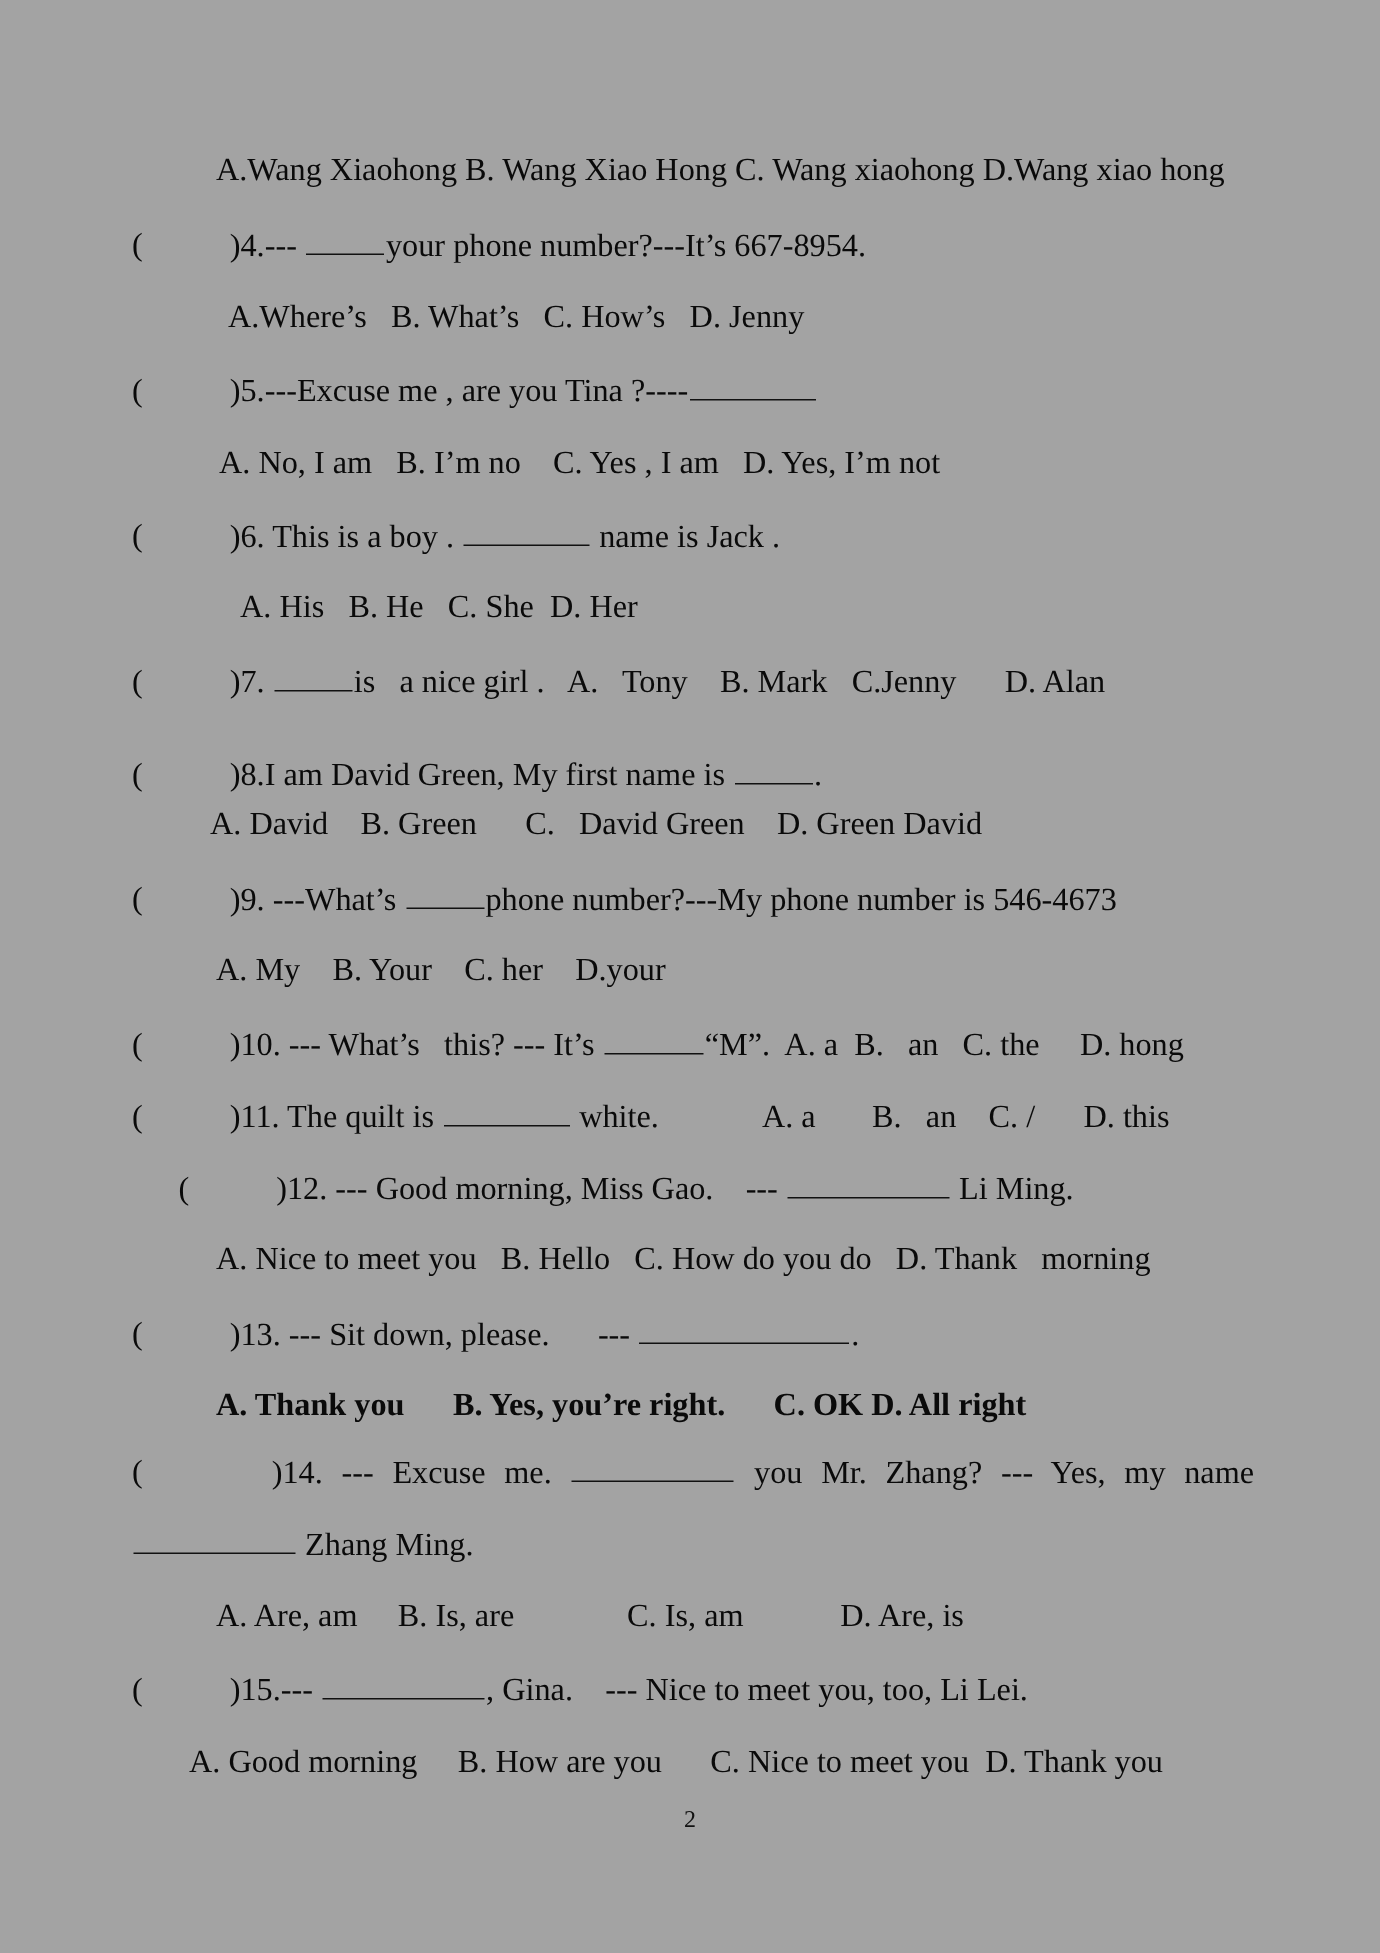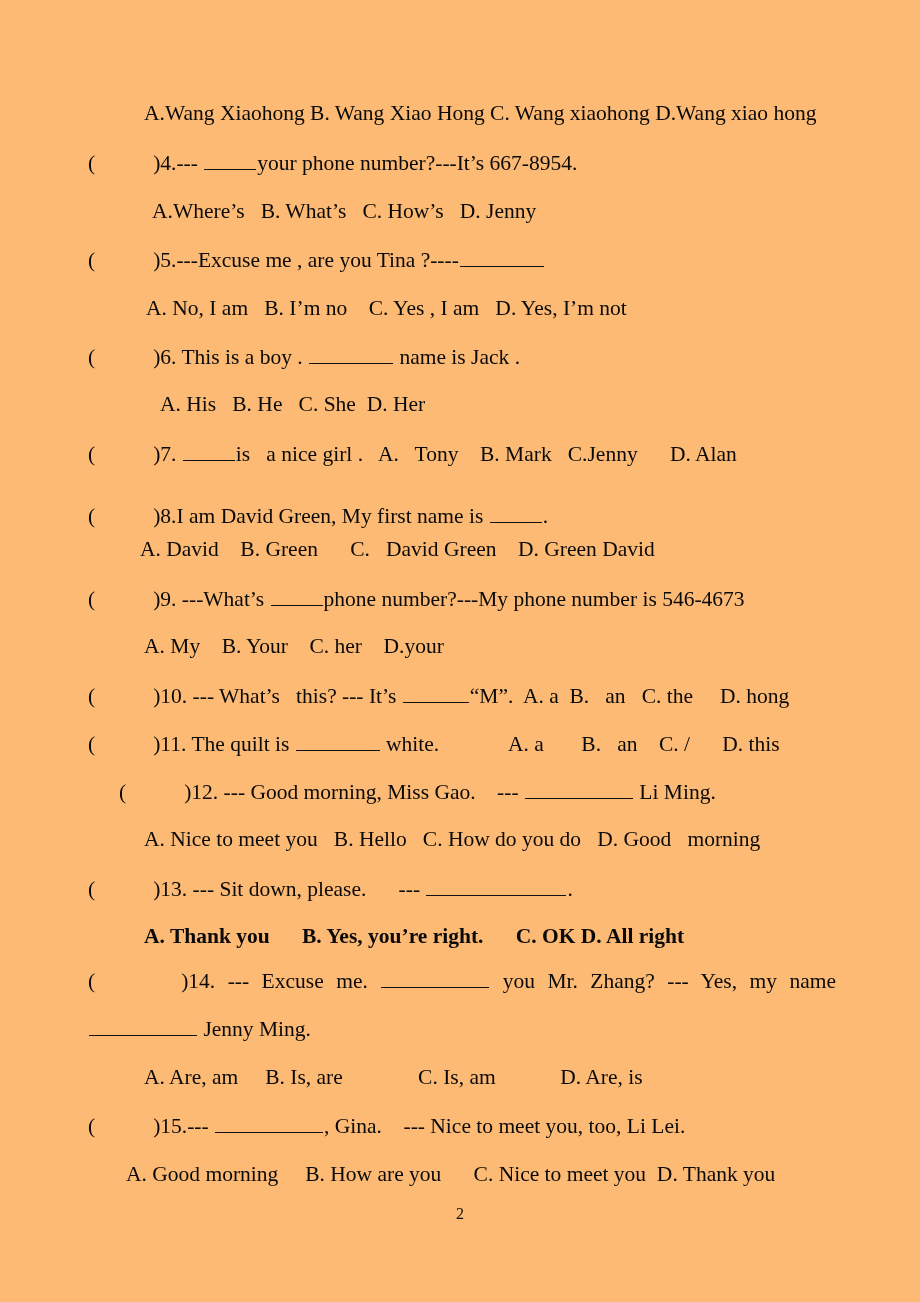--- a/index.html
+++ b/index.html
@@ -9,21 +9,21 @@
     background: #ffffff;
   }
   body {
     font-family: "Liberation Serif", "DejaVu Serif", serif;
     color: #000000;
   }
   #page {
     position: relative;
     width: 920px;
     height: 1302px;
-    background: #fdba74;
+    background: #a3a3a3;
     overflow: hidden;
   }
   .content {
     position: absolute;
     left: 0;
     top: 0;
     width: 920px;
   }
   
   .line {
@@ -87,27 +87,27 @@
     <div class="line" style="left:140px; top:536px;text-align:center;">A. David    B. Green      C.   David Green    D. Green David</div>
 
     <div class="line" style="left:88px; top:585px;"><span class="paren-open">(</span><span class="gap-choice"></span><span>)9. ---What’s </span><span class="blank b-sm"></span><span>phone number?---My phone number is 546-4673</span></div>
     <div class="line" style="left:144px; top:633px;">A. My    B. Your    C. her    D.your</div>
 
     <div class="line" style="left:88px; top:682px;"><span class="paren-open">(</span><span class="gap-choice"></span><span>)10. --- What’s   this? --- It’s </span><span class="blank b-md"></span><span>“M”.  A. a  B.   an   C. the     D. hong</span></div>
 
     <div class="line" style="left:88px; top:730px;"><span class="paren-open">(</span><span class="gap-choice"></span><span>)11. The quilt is </span><span class="blank b-lg"></span><span> white.             A. a       B.   an    C. /      D. this</span></div>
 
     <div class="line" style="left:88px; top:778px;margin-left:31px;"><span class="paren-open">(</span><span class="gap-choice"></span><span>)12. --- Good morning, Miss Gao.    --- </span><span class="blank b-xl"></span><span> Li Ming.</span></div>
-    <div class="line" style="left:144px; top:826px;">A. Nice to meet you   B. Hello   C. How do you do   D. Good   morning</div>
+    <div class="line" style="left:144px; top:826px;">A. Nice to meet you   B. Hello   C. How do you do   D. Thank   morning</div>
 
     <div class="line" style="left:88px; top:875px;"><span class="paren-open">(</span><span class="gap-choice"></span><span>)13. --- Sit down, please.      --- </span><span class="blank b-xxl"></span><span>.</span></div>
     <div class="line" style="left:144px; top:923px;font-weight:bold;">A. Thank you      B. Yes, you’re right.      C. OK D. All right</div>
 
     <div class="line justify" style="left:88px; top:967px; width:748px; white-space:normal;"><span class="paren-open">(</span><span class="gap-choice" style="width:86px;"></span><span>)14.</span> <span>---</span> <span>Excuse</span> <span>me.</span> <span class="blank b-xl"></span> <span>you</span> <span>Mr.</span> <span>Zhang?</span> <span>---</span> <span>Yes,</span> <span>my</span> <span>name</span></div>
-    <div class="line" style="left:88px; top:1015px;"><span class="blank b-xl"></span><span> Jenny Ming.</span></div>
+    <div class="line" style="left:88px; top:1015px;"><span class="blank b-xl"></span><span> Zhang Ming.</span></div>
     <div class="line" style="left:144px; top:1064px;">A. Are, am     B. Is, are              C. Is, am            D. Are, is</div>
 
     <div class="line" style="left:88px; top:1112px;"><span class="paren-open">(</span><span class="gap-choice"></span><span>)15.--- </span><span class="blank b-xl"></span><span>, Gina.    --- Nice to meet you, too, Li Lei.</span></div>
     <div class="line" style="left:126px; top:1161px;">A. Good morning     B. How are you      C. Nice to meet you  D. Thank you</div>
 
     <div class="pageno">2</div>
 
   </div>
 </div>
 

